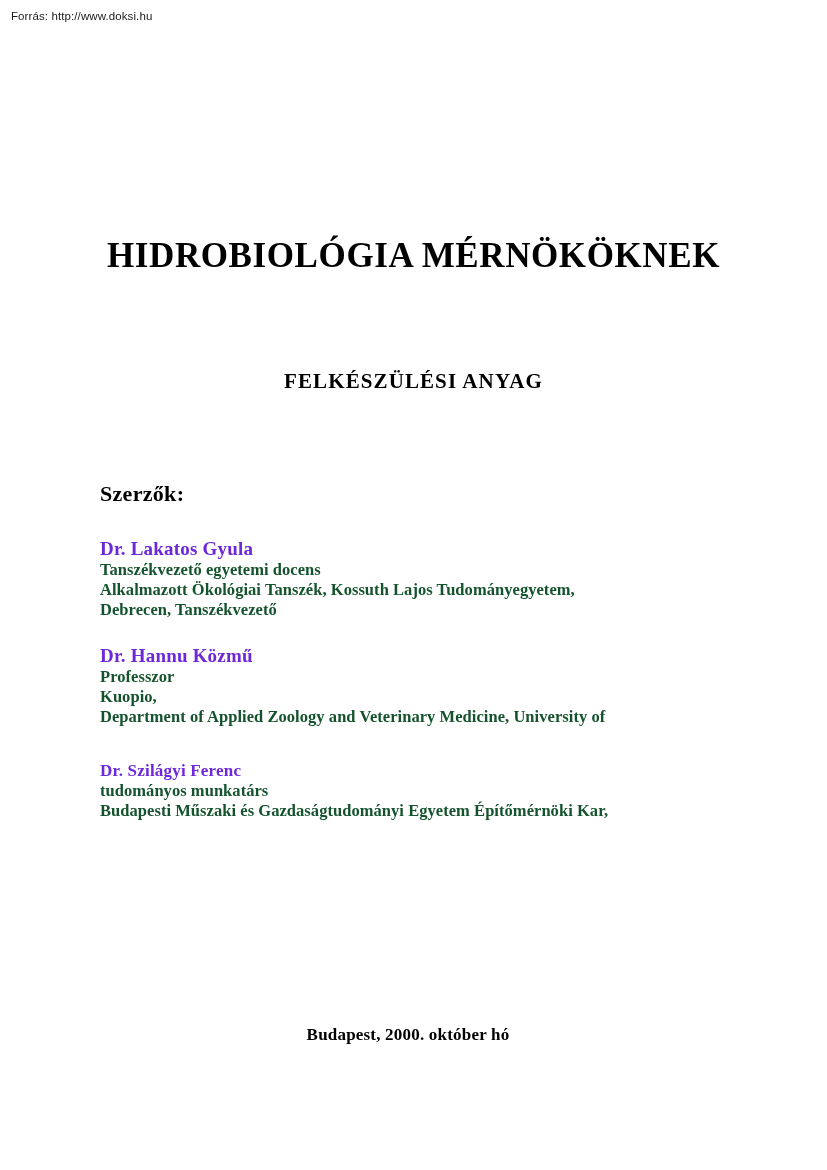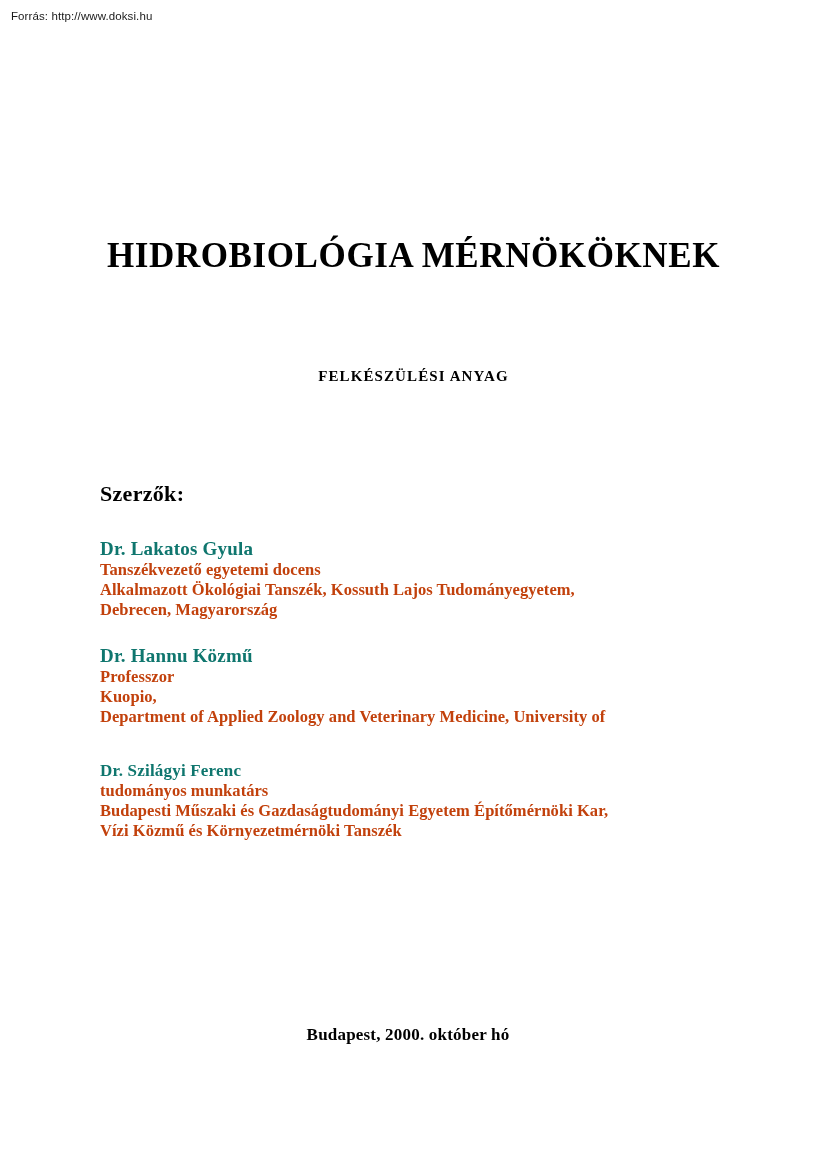--- a/index.html
+++ b/index.html
@@ -53,21 +53,21 @@
   }
 
   
   .doc-subtitle {
     position: absolute;
     left: 0;
     top: 351px;
     width: 827px;
     text-align: center;
     font-family: "Liberation Serif", "DejaVu Serif", serif;
-    font-size: 15px;
+    font-size: 21px;
     font-weight: 700;
     letter-spacing: 1.1px;
     line-height: 26px;
     white-space: nowrap;
     color: #000;
   }
 
   
   .authors-block {
     position: absolute;
@@ -92,34 +92,34 @@
   }
   .author.spaced {
     margin-top: 34px;
   }
   .author-name {
     font-family: "Liberation Serif", "DejaVu Serif", serif;
     font-size: 19px;
     font-weight: 700;
     line-height: 23px;
     letter-spacing: 0.2px;
-    color: #0f766e;
+    color: #6d28d9;
     margin-top: 8px;
   }
   .author-name.small {
     font-size: 17px;
     line-height: 20px;
   }
   .author-line {
     font-family: "Liberation Serif", "DejaVu Serif", serif;
     font-size: 16.5px;
     font-weight: 700;
     line-height: 20px;
     letter-spacing: 0.05px;
-    color: #c2410c;
+    color: #14532d;
   }
 
   
   .doc-footer {
     position: absolute;
     left: 0;
     top: 1024px;
     width: 816px;
     text-align: center;
     font-family: "Liberation Serif", "DejaVu Serif", serif;
@@ -143,34 +143,33 @@
   <h2 class="doc-subtitle">FELKÉSZÜLÉSI ANYAG</h2>
 
   <div class="authors-block">
 
     <div class="authors-heading">Szerzők:</div>
 
     <div class="author">
       <div class="author-name">Dr. Lakatos Gyula</div>
       <div class="author-line">Tanszékvezető egyetemi docens</div>
       <div class="author-line">Alkalmazott Ökológiai Tanszék,  Kossuth  Lajos Tudományegyetem,</div>
-      <div class="author-line">Debrecen, Magyarország</div>
+      <div class="author-line">Debrecen, Tanszékvezető</div>
     </div>
 
     <div class="author">
       <div class="author-name">Dr. Hannu Közmű</div>
       <div class="author-line">Professzor</div>
       <div class="author-line">Kuopio,</div>
       <div class="author-line">Department of Applied Zoology and Veterinary Medicine, University of</div>
     </div>
 
     <div class="author spaced">
       <div class="author-name small">Dr. Szilágyi Ferenc</div>
       <div class="author-line">tudományos munkatárs</div>
       <div class="author-line">Budapesti Műszaki és Gazdaságtudományi Egyetem Építőmérnöki Kar,</div>
-      <div class="author-line">Vízi Közmű és Környezetmérnöki Tanszék</div>
     </div>
 
   </div>
 
   <div class="doc-footer">Budapest, 2000. október hó</div>
 
 </div>
 
 </body></html>

